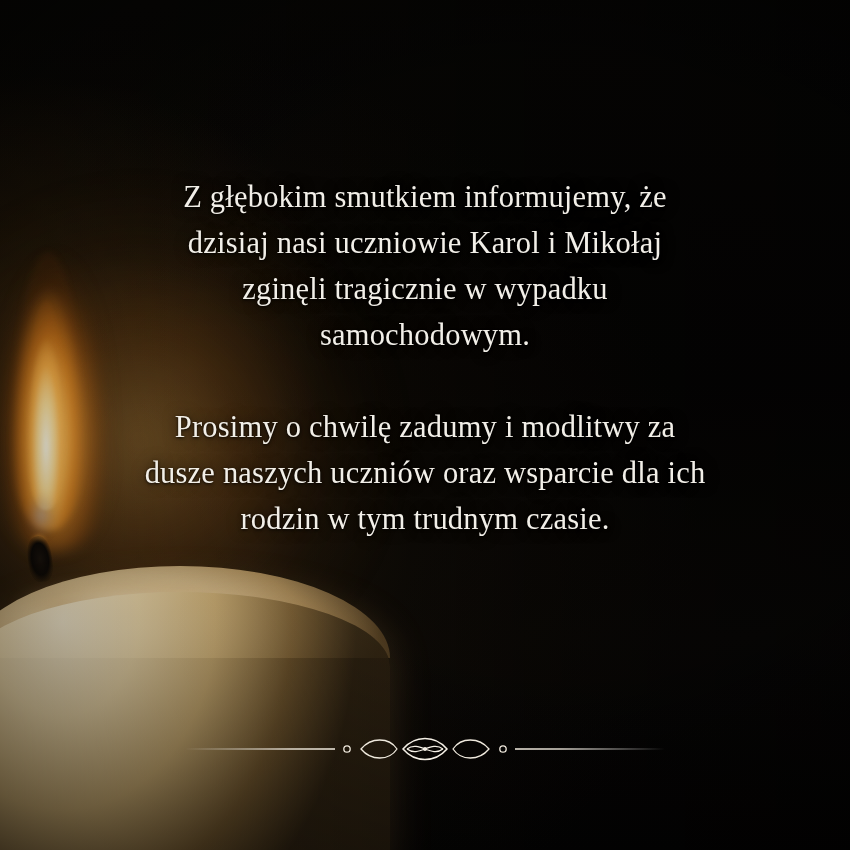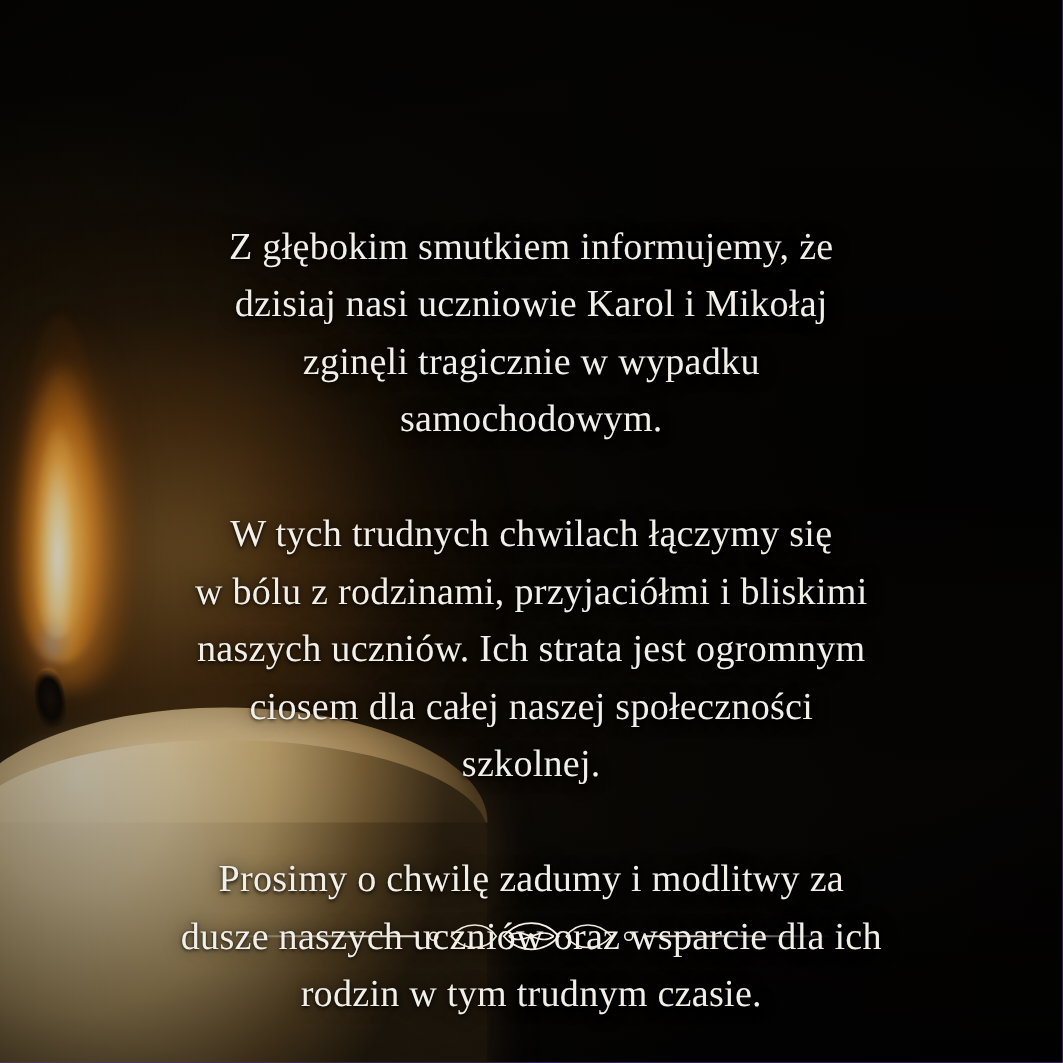--- a/index.html
+++ b/index.html
@@ -6,21 +6,21 @@
   html, body {
     margin: 0;
     padding: 0;
     background: #000;
   }
   #stage {
     position: relative;
     width: 850px;
     height: 850px;
     overflow: hidden;
-    background: #8b5cf6;
+    background: #7f1d1d;
     font-family: "Liberation Serif", serif;
   }
 
   
   .bg-base {
     position: absolute;
     inset: 0;
     background:
       radial-gradient(120% 95% at 8% 62%, rgba(70,48,18,0.55) 0%, rgba(28,20,8,0.30) 34%, rgba(0,0,0,0.0) 62%),
       radial-gradient(60% 45% at 4% 36%, rgba(120,78,24,0.30) 0%, rgba(0,0,0,0) 60%),
@@ -218,25 +218,20 @@
   <div class="wick"></div>
   <div class="candle-body"></div>
 
   <div class="vignette"></div>
 
   <div class="message">
     <p class="para">Z głębokim smutkiem informujemy, że
 dzisiaj nasi uczniowie Karol i Mikołaj
 zginęli tragicznie w wypadku
 samochodowym.</p>
-    <p class="para">W tych trudnych chwilach łączymy się
-w bólu z rodzinami, przyjaciółmi i bliskimi
-naszych uczniów. Ich strata jest ogromnym
-ciosem dla całej naszej społeczności
-szkolnej.</p>
     <p class="para">Prosimy o chwilę zadumy i modlitwy za
 dusze naszych uczniów oraz wsparcie dla ich
 rodzin w tym trudnym czasie.</p>
   </div>
 
   <div class="divider">
     <svg width="500" height="40" viewBox="0 0 500 40" aria-hidden="true">
       <defs>
         <linearGradient id="lineFadeL" x1="0" y1="0" x2="1" y2="0">
           <stop offset="0%" stop-color="#ffffff" stop-opacity="0"></stop>

